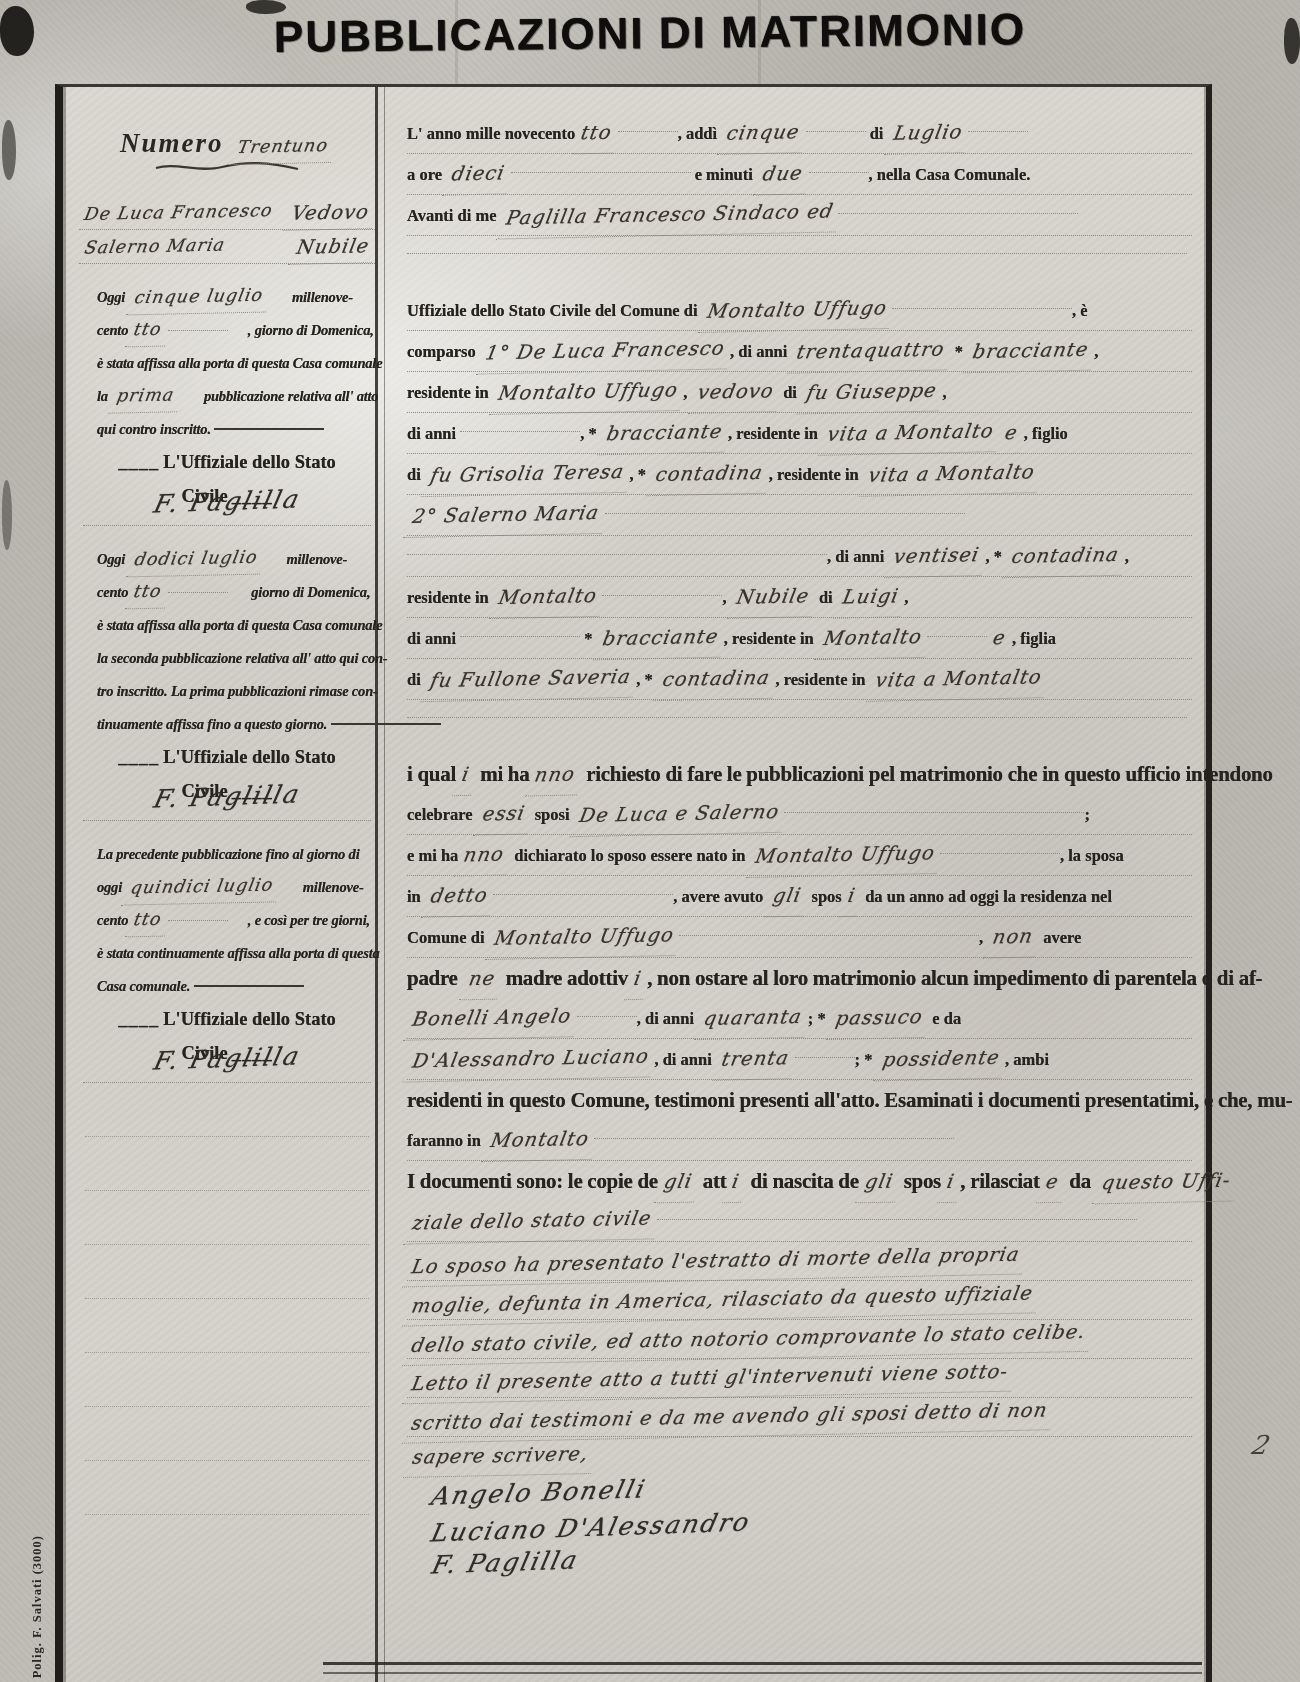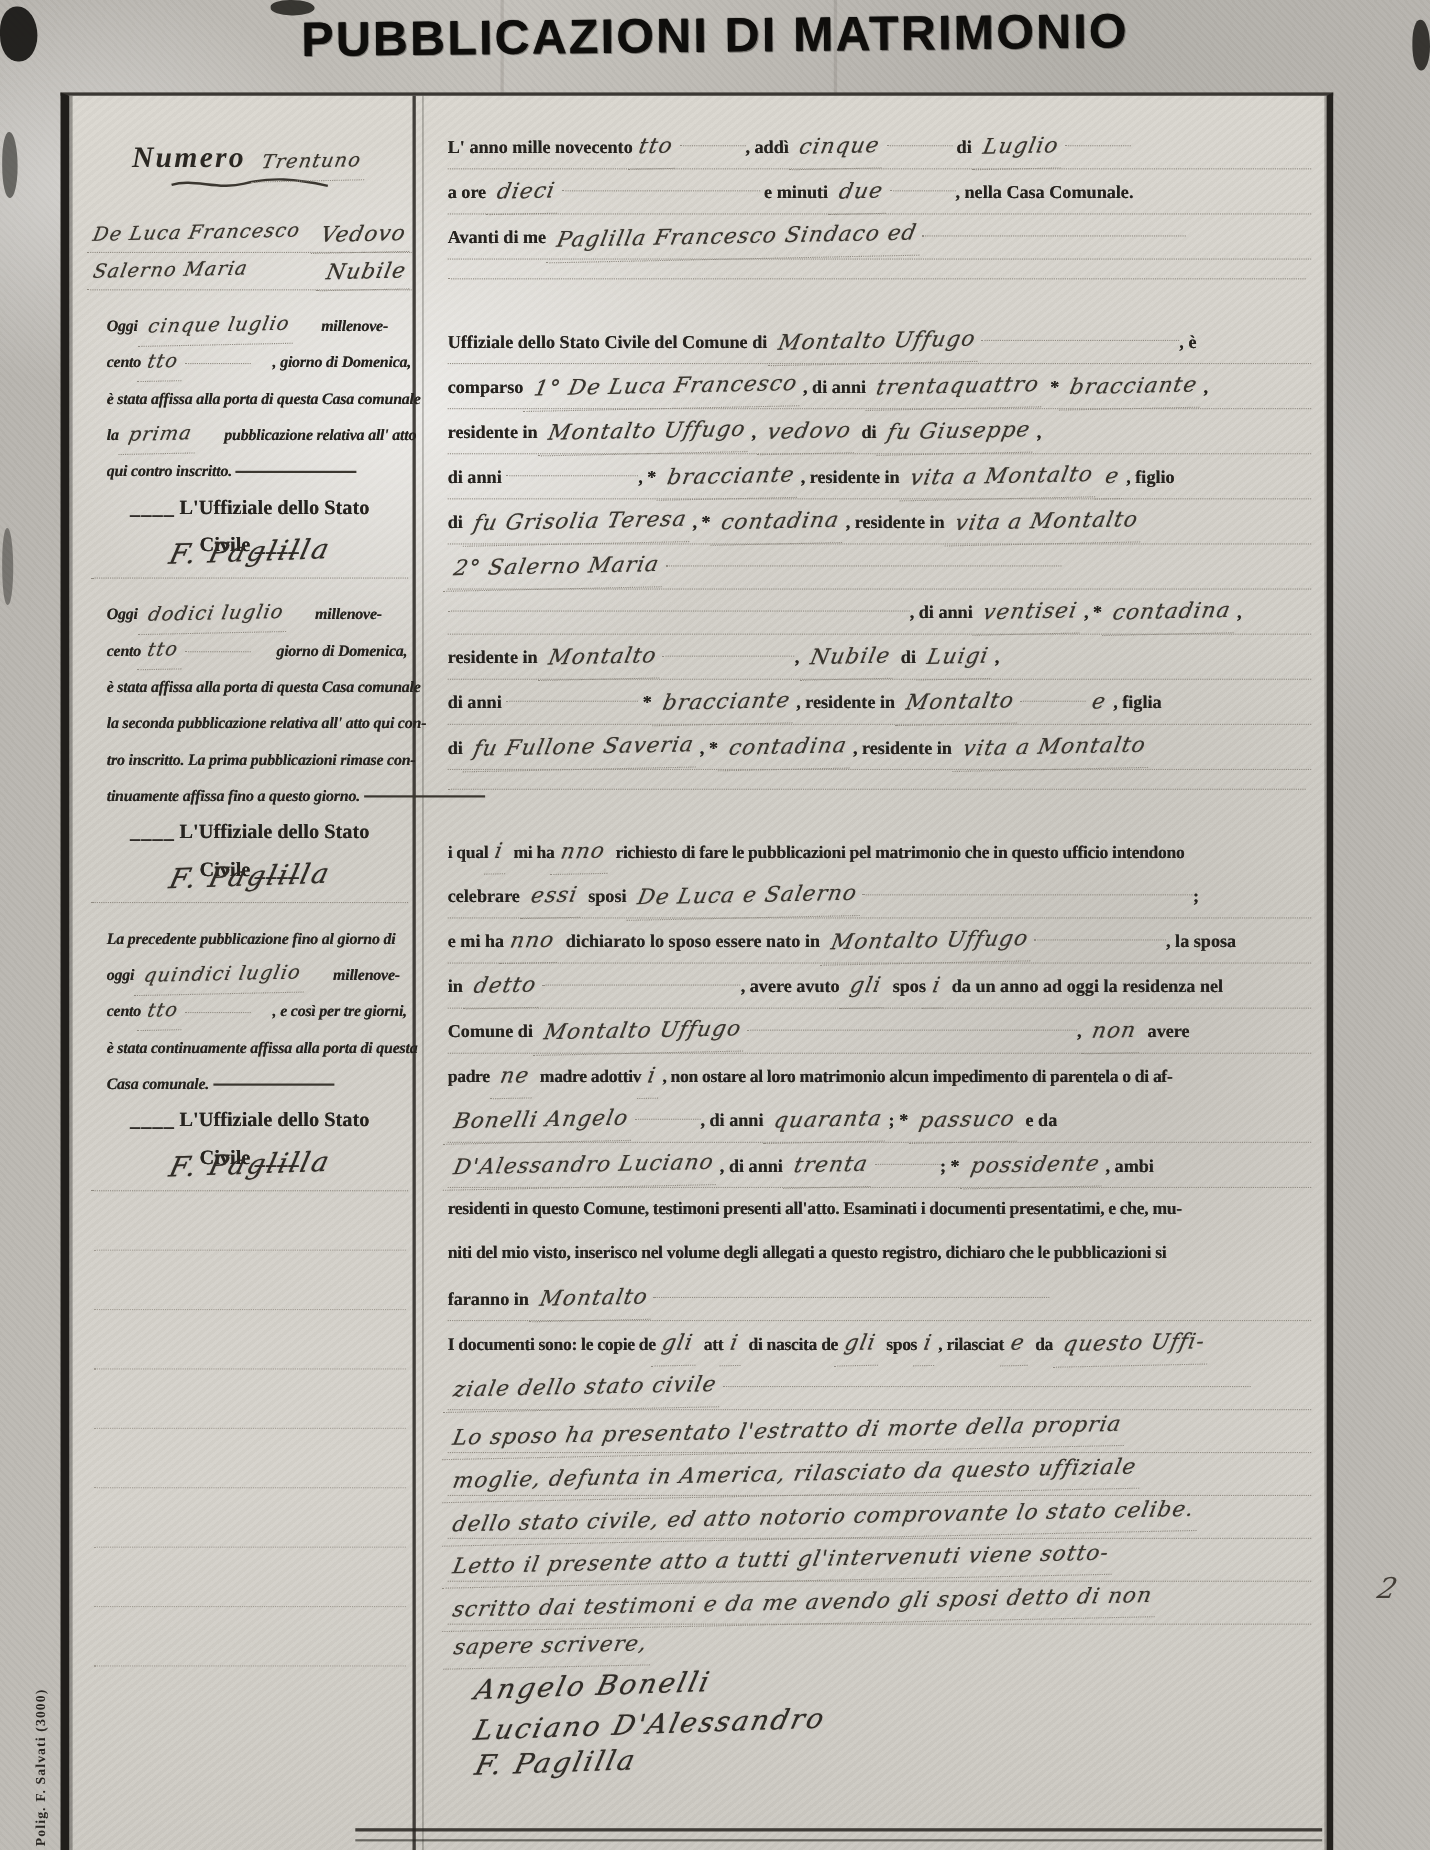--- a/index.html
+++ b/index.html
@@ -44,21 +44,21 @@
 
   
   .ln{position:relative;white-space:nowrap;}
   .m .ln{height:40px;line-height:40px;}
   .m .ln.hwline{height:38px;line-height:38px;}
   .m .ln.sigline{height:35px;line-height:35px;padding-left:26px;}
   .m .ln.gap{margin-top:14px;}
   .rule{border-bottom:1px dotted #8f8a81;}
   .seg{display:inline;}
   .p{font-weight:700;font-size:16.5px;color:#26231f;text-shadow:0 0 .5px rgba(28,26,22,.75);}
-  .tight .p{font-size:16px;letter-spacing:-.3px;text-align:center;}
+  .tight .p{font-size:21px;letter-spacing:-.3px;text-align:center;}
   .pl{font-weight:700;font-style:italic;font-size:14.5px;color:#26231f;letter-spacing:-.2px;
       text-shadow:0 0 .5px rgba(28,26,22,.7);margin-left:20px;}
   .ps{font-weight:700;font-style:italic;font-size:27px;color:#2a2722;letter-spacing:2px;font-family:Liberation Serif, serif;}
   .w,.wr{display:inline-block;font-family:"DejaVu Serif",serif;font-style:italic;font-size:19.5px;
       color:#38342d;transform:skewX(-12deg) rotate(-1.2deg);letter-spacing:1px;
       border-bottom:1px dotted #8f8a81;padding:0 6px;text-shadow:0 0 .7px rgba(52,47,40,.55);}
   .l .w{font-size:17.5px;}
   .wr{float:right;}
   .b{display:inline-block;border-bottom:1px dotted #8f8a81;height:1.05em;vertical-align:baseline;}
   .d{display:inline-block;border-bottom:2px solid #3a362f;height:1em;width:110px;}
@@ -176,21 +176,20 @@
       <div class="ln"><span class="seg b" style="width: 780px;">&nbsp;</span></div>
       <div class="ln tight gap"><span class="seg p">i qual</span><span class="seg w">i</span><span class="seg p"> mi ha</span><span class="seg w">nno</span><span class="seg p"> richiesto di fare le pubblicazioni pel matrimonio che in questo ufficio intendono</span></div>
       <div class="ln rule"><span class="seg p">celebrare </span><span class="seg w">essi</span><span class="seg p"> sposi </span><span class="seg w">De Luca e Salerno</span><span class="seg b" style="width: 300px;">&nbsp;</span><span class="seg p">;</span></div>
       <div class="ln rule"><span class="seg p">e mi ha</span><span class="seg w">nno</span><span class="seg p"> dichiarato lo sposo essere nato in </span><span class="seg w">Montalto Uffugo</span><span class="seg b" style="width: 120px;">&nbsp;</span><span class="seg p">, la sposa</span></div>
       <div class="ln rule"><span class="seg p">in </span><span class="seg w">detto</span><span class="seg b" style="width: 180px;">&nbsp;</span><span class="seg p">, avere avuto </span><span class="seg w">gli</span><span class="seg p"> spos</span><span class="seg w">i</span><span class="seg p"> da un anno ad oggi la residenza nel</span></div>
       <div class="ln rule"><span class="seg p">Comune di </span><span class="seg w">Montalto Uffugo</span><span class="seg b" style="width: 300px;">&nbsp;</span><span class="seg p">, </span><span class="seg w">non</span><span class="seg p"> avere</span></div>
       <div class="ln tight"><span class="seg p">padre </span><span class="seg w">ne</span><span class="seg p"> madre adottiv</span><span class="seg w">i</span><span class="seg p">, non ostare al loro matrimonio alcun impedimento di parentela o di af-</span></div>
       <div class="ln rule"><span class="seg w">Bonelli Angelo</span><span class="seg b" style="width: 60px;">&nbsp;</span><span class="seg p">, di anni </span><span class="seg w">quaranta</span><span class="seg p">; * </span><span class="seg w">passuco</span><span class="seg p"> e da</span></div>
       <div class="ln rule"><span class="seg w">D'Alessandro Luciano</span><span class="seg p">, di anni </span><span class="seg w">trenta</span><span class="seg b" style="width: 60px;">&nbsp;</span><span class="seg p">; * </span><span class="seg w">possidente</span><span class="seg p">, ambi</span></div>
       <div class="ln tight"><span class="seg p">residenti in questo Comune, testimoni presenti all'atto. Esaminati i documenti presentatimi, e che, mu-</span></div>
-      <div class="ln tight"><span class="seg p">niti del mio visto, inserisco nel volume degli allegati a questo registro, dichiaro che le pubblicazioni si</span></div>
       <div class="ln rule"><span class="seg p">faranno in </span><span class="seg w">Montalto</span><span class="seg b" style="width: 360px;">&nbsp;</span></div>
       <div class="ln tight"><span class="seg p">I documenti sono: le copie de</span><span class="seg w">gli</span><span class="seg p"> att</span><span class="seg w">i</span><span class="seg p"> di nascita de</span><span class="seg w">gli</span><span class="seg p"> spos</span><span class="seg w">i</span><span class="seg p">, rilasciat</span><span class="seg w">e</span><span class="seg p"> da </span><span class="seg w">questo Uffi-</span></div>
       <div class="ln rule"><span class="seg w">ziale dello stato civile</span><span class="seg b" style="width: 480px;">&nbsp;</span></div>
       <div class="ln rule hwline"><span class="seg w">Lo sposo ha presentato l'estratto di morte della propria</span></div>
       <div class="ln rule hwline"><span class="seg w">moglie, defunta in America, rilasciato da questo uffiziale</span></div>
       <div class="ln rule hwline"><span class="seg w">dello stato civile, ed atto notorio comprovante lo stato celibe.</span></div>
       <div class="ln rule hwline"><span class="seg w">Letto il presente atto a tutti gl'intervenuti viene sotto-</span></div>
       <div class="ln rule hwline"><span class="seg w">scritto dai testimoni e da me avendo gli sposi detto di non</span></div>
       <div class="ln hwline"><span class="seg w">sapere scrivere,</span></div>
       <div class="ln sigline"><span class="seg sig">Angelo Bonelli</span></div>

